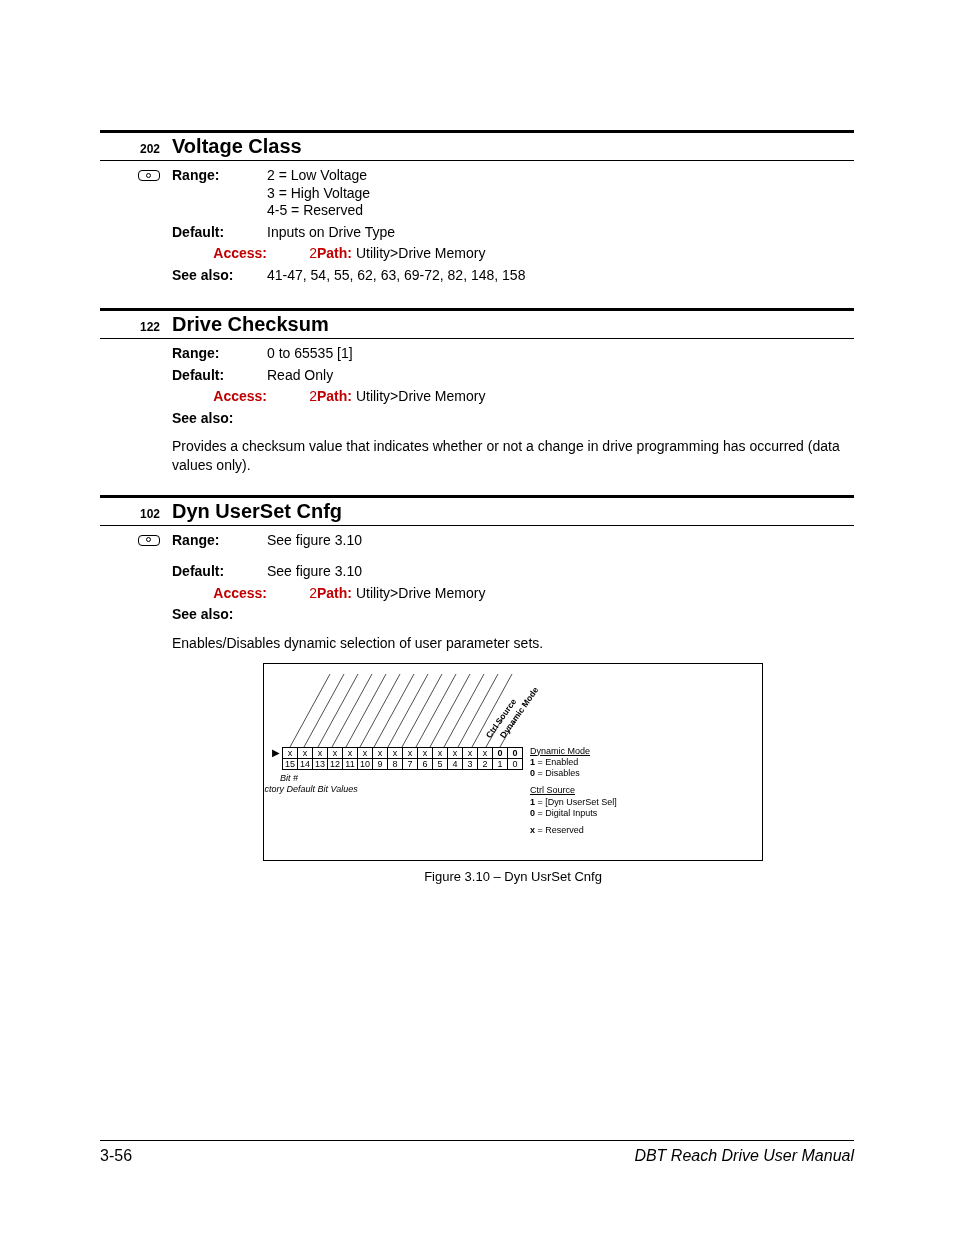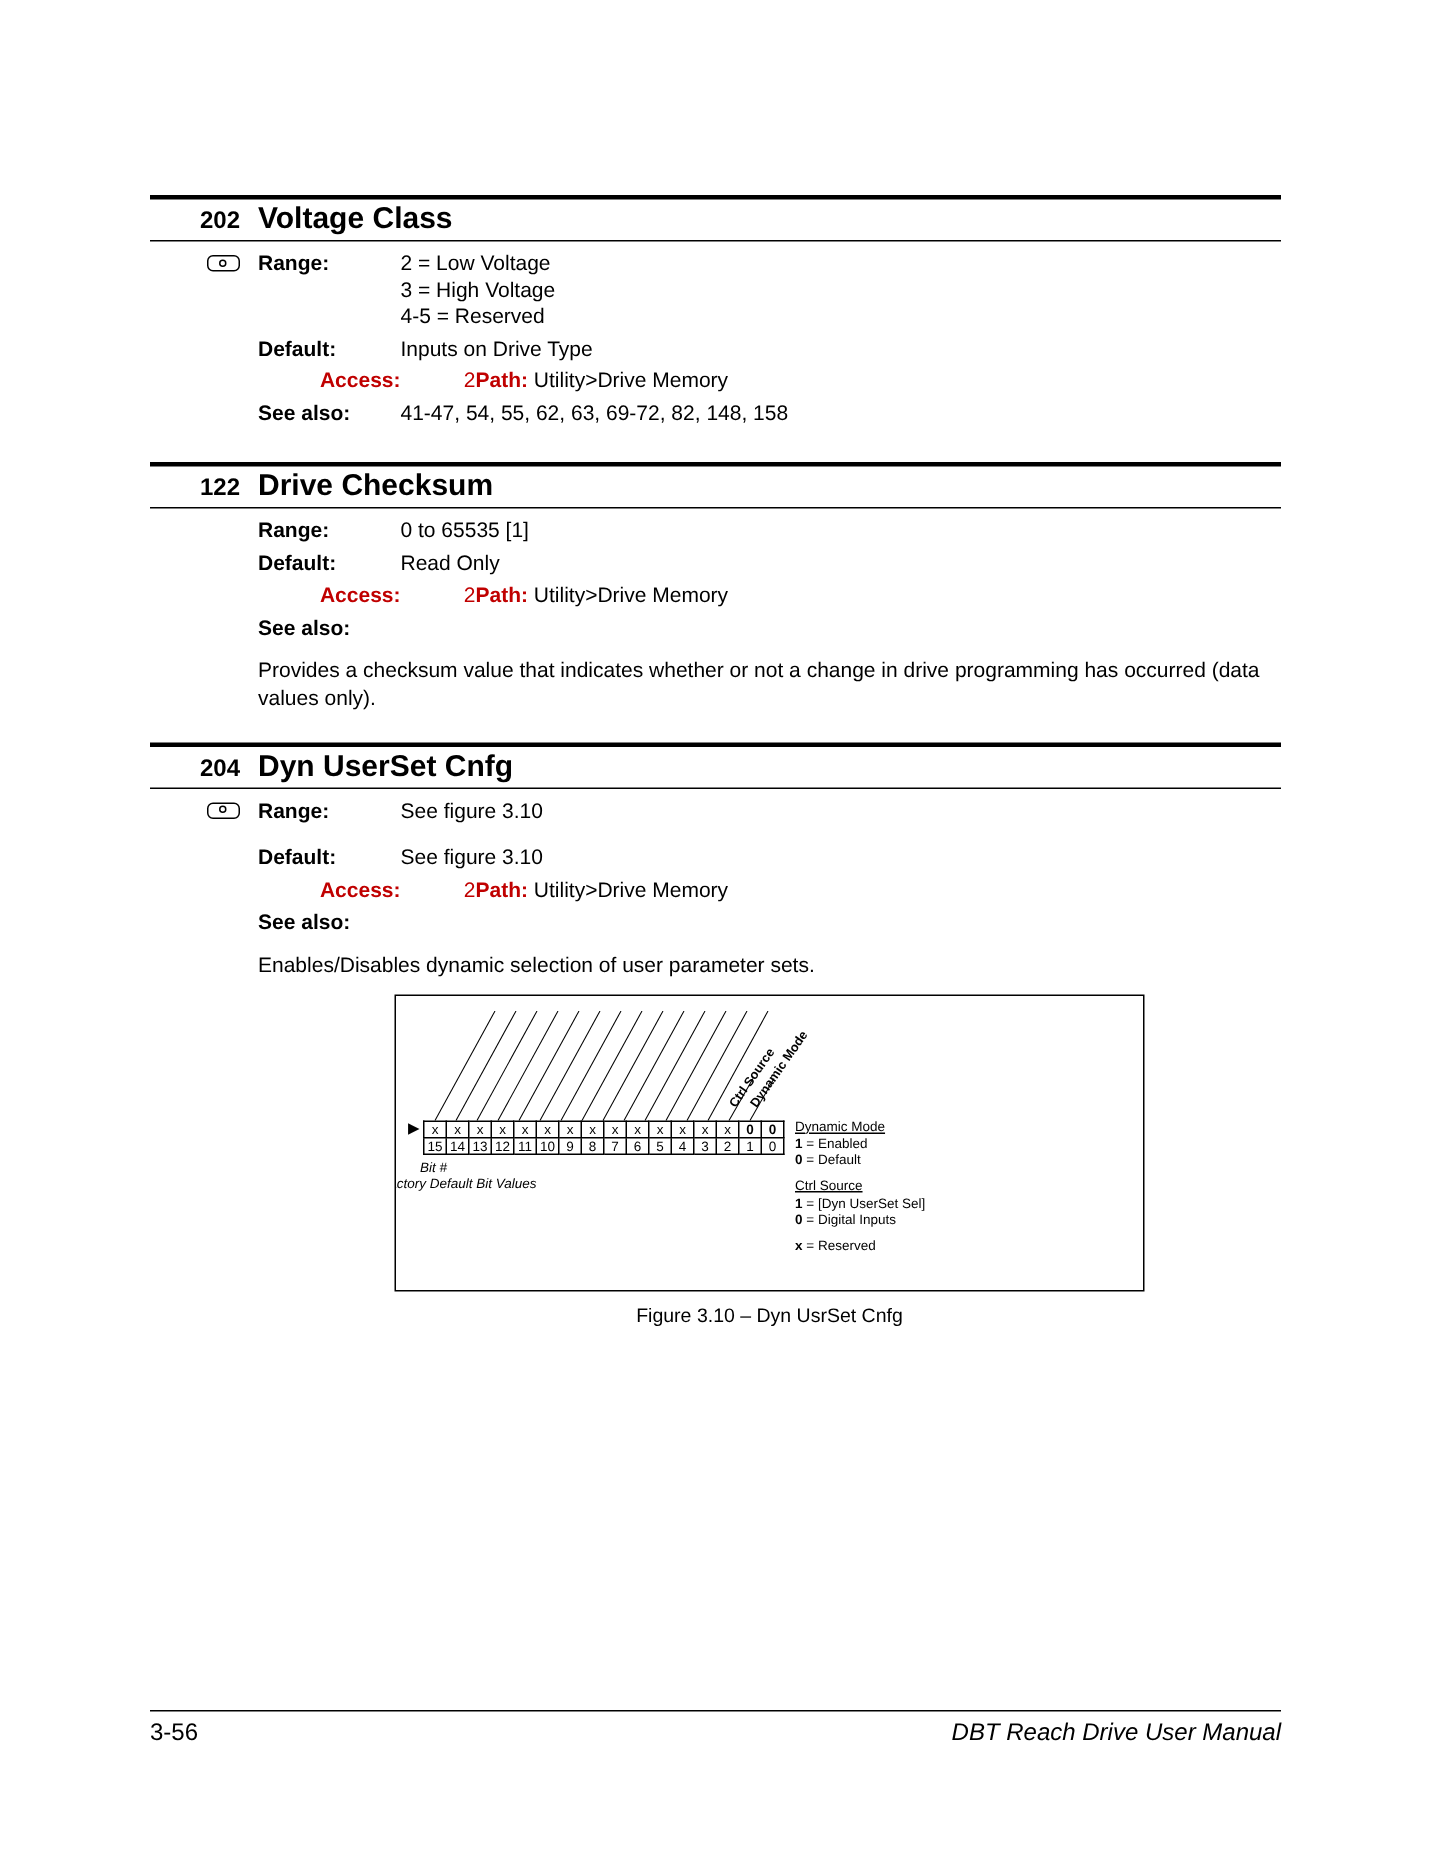--- a/index.html
+++ b/index.html
@@ -26,21 +26,21 @@
     margin: 0 0 2px 0;
   }
   .param-header {
     display: flex;
     align-items: baseline;
     border-bottom: 1px solid #000;
     padding-bottom: 2px;
     margin-bottom: 6px;
   }
   .param-num {
-    font-size: 16px;
+    font-size: 12px;
     font-weight: bold;
     width: 72px;
     text-align: right;
     padding-right: 12px;
     box-sizing: border-box;
   }
   .param-title {
     font-size: 20px;
     font-weight: bold;
   }
@@ -295,21 +295,21 @@
           <div class="value"></div>
         </div>
         <div class="desc">Provides a checksum value that indicates whether or not a change in drive programming has occurred (data values only).</div>
       </div>
     </div>
   </div>
 
   <div class="param-section">
     <hr class="param-rule">
     <div class="param-header">
-      <div class="param-num">204</div>
+      <div class="param-num">102</div>
       <div class="param-title">Dyn UserSet Cnfg</div>
     </div>
     <div class="param-body">
       <div class="gutter">
         <span class="indicator"></span>
       </div>
       <div class="content">
         <div class="field-row" style="margin-bottom:14px;">
           <div class="label">Range:</div>
           <div class="value">See figure 3.10</div>
@@ -399,21 +399,21 @@
           <div class="bit-hash">Bit #</div>
           <div class="factory-default">Factory Default Bit Values</div>
           <div class="rot-labels">
             <div class="rot" style="left:0px; top:48px;">Ctrl Source</div>
             <div class="rot" style="left:14px; top:48px;">Dynamic Mode</div>
           </div>
           <div class="legend">
             <div class="legend-block">
               <div class="hdr">Dynamic Mode</div>
               <div><span class="k">1</span> <span>= Enabled</span></div>
-              <div><span class="k">0</span> <span>= Default</span></div>
+              <div><span class="k">0</span> <span>= Disables</span></div>
             </div>
             <div class="legend-block">
               <div class="hdr">Ctrl Source</div>
               <div><span class="k">1</span> <span>= [Dyn UserSet Sel]</span></div>
               <div><span class="k">0</span> <span>= Digital Inputs</span></div>
             </div>
             <div class="legend-block">
               <div><span class="k">x</span> <span>= Reserved</span></div>
             </div>
           </div>

